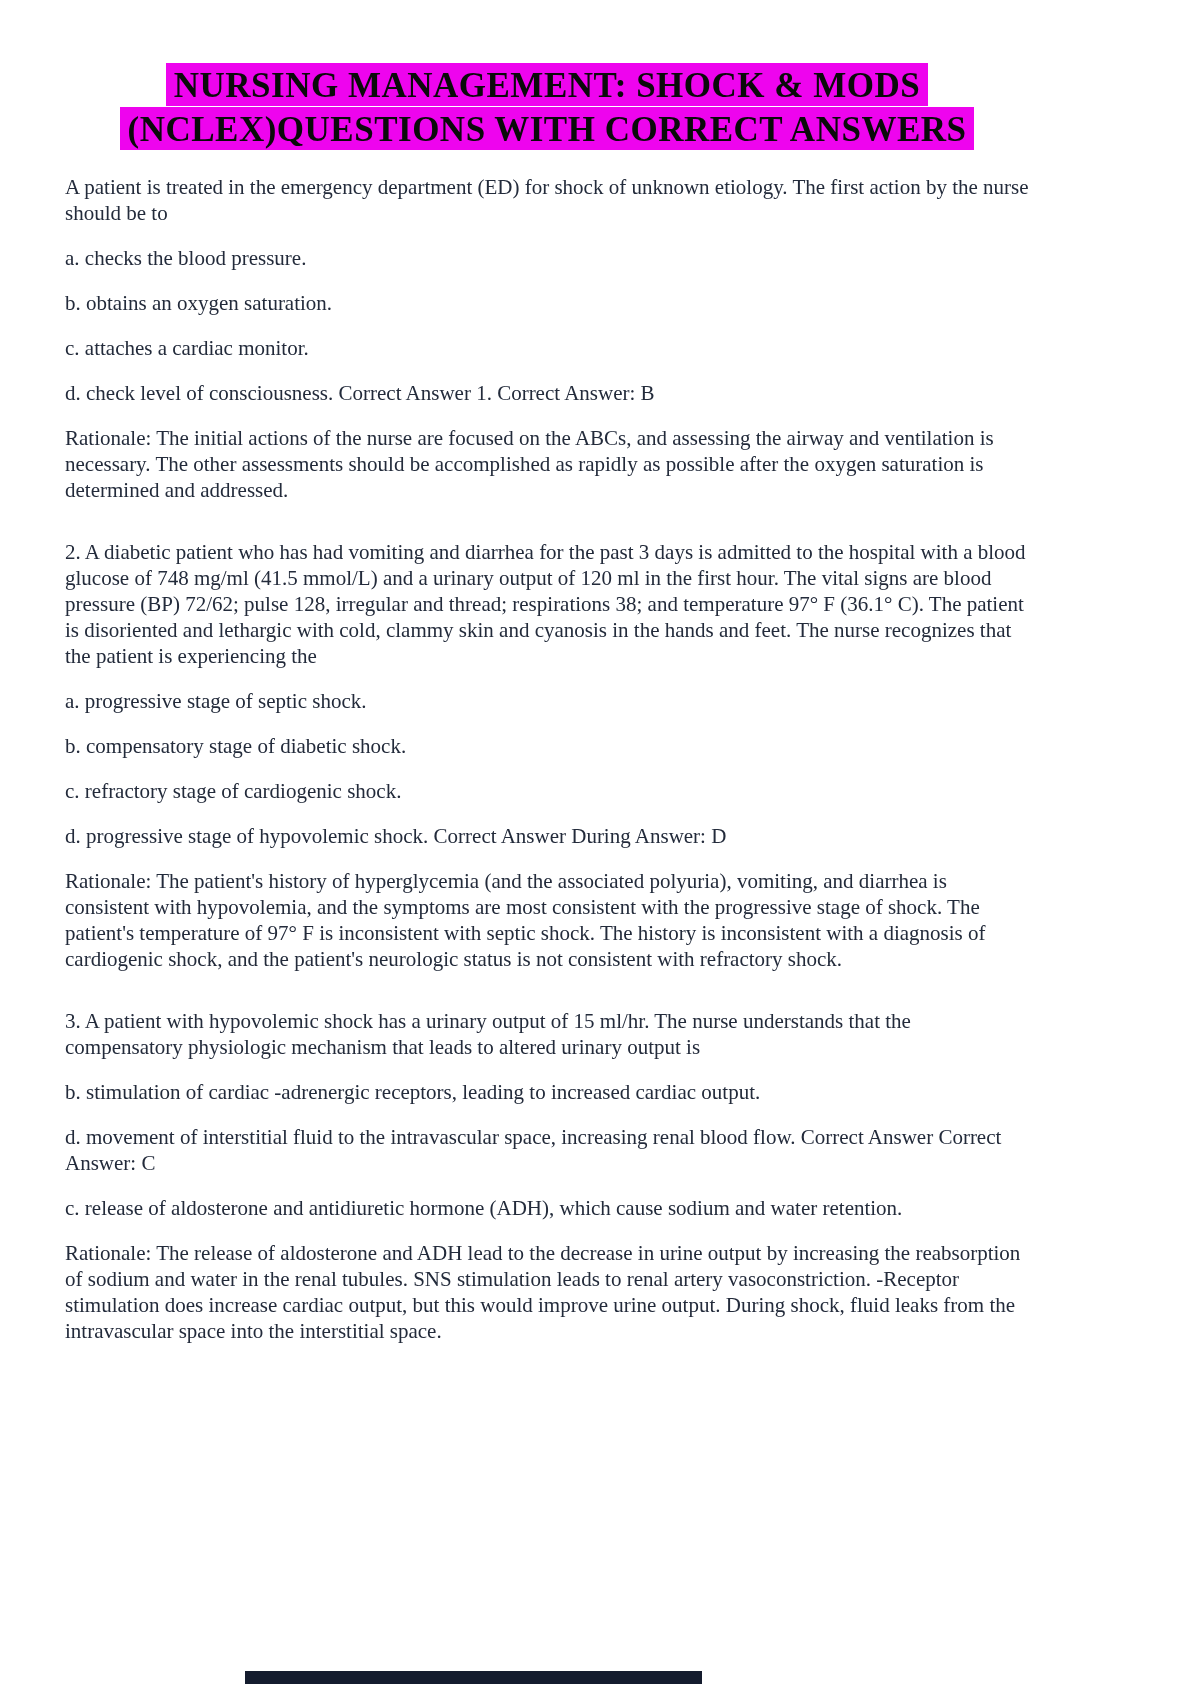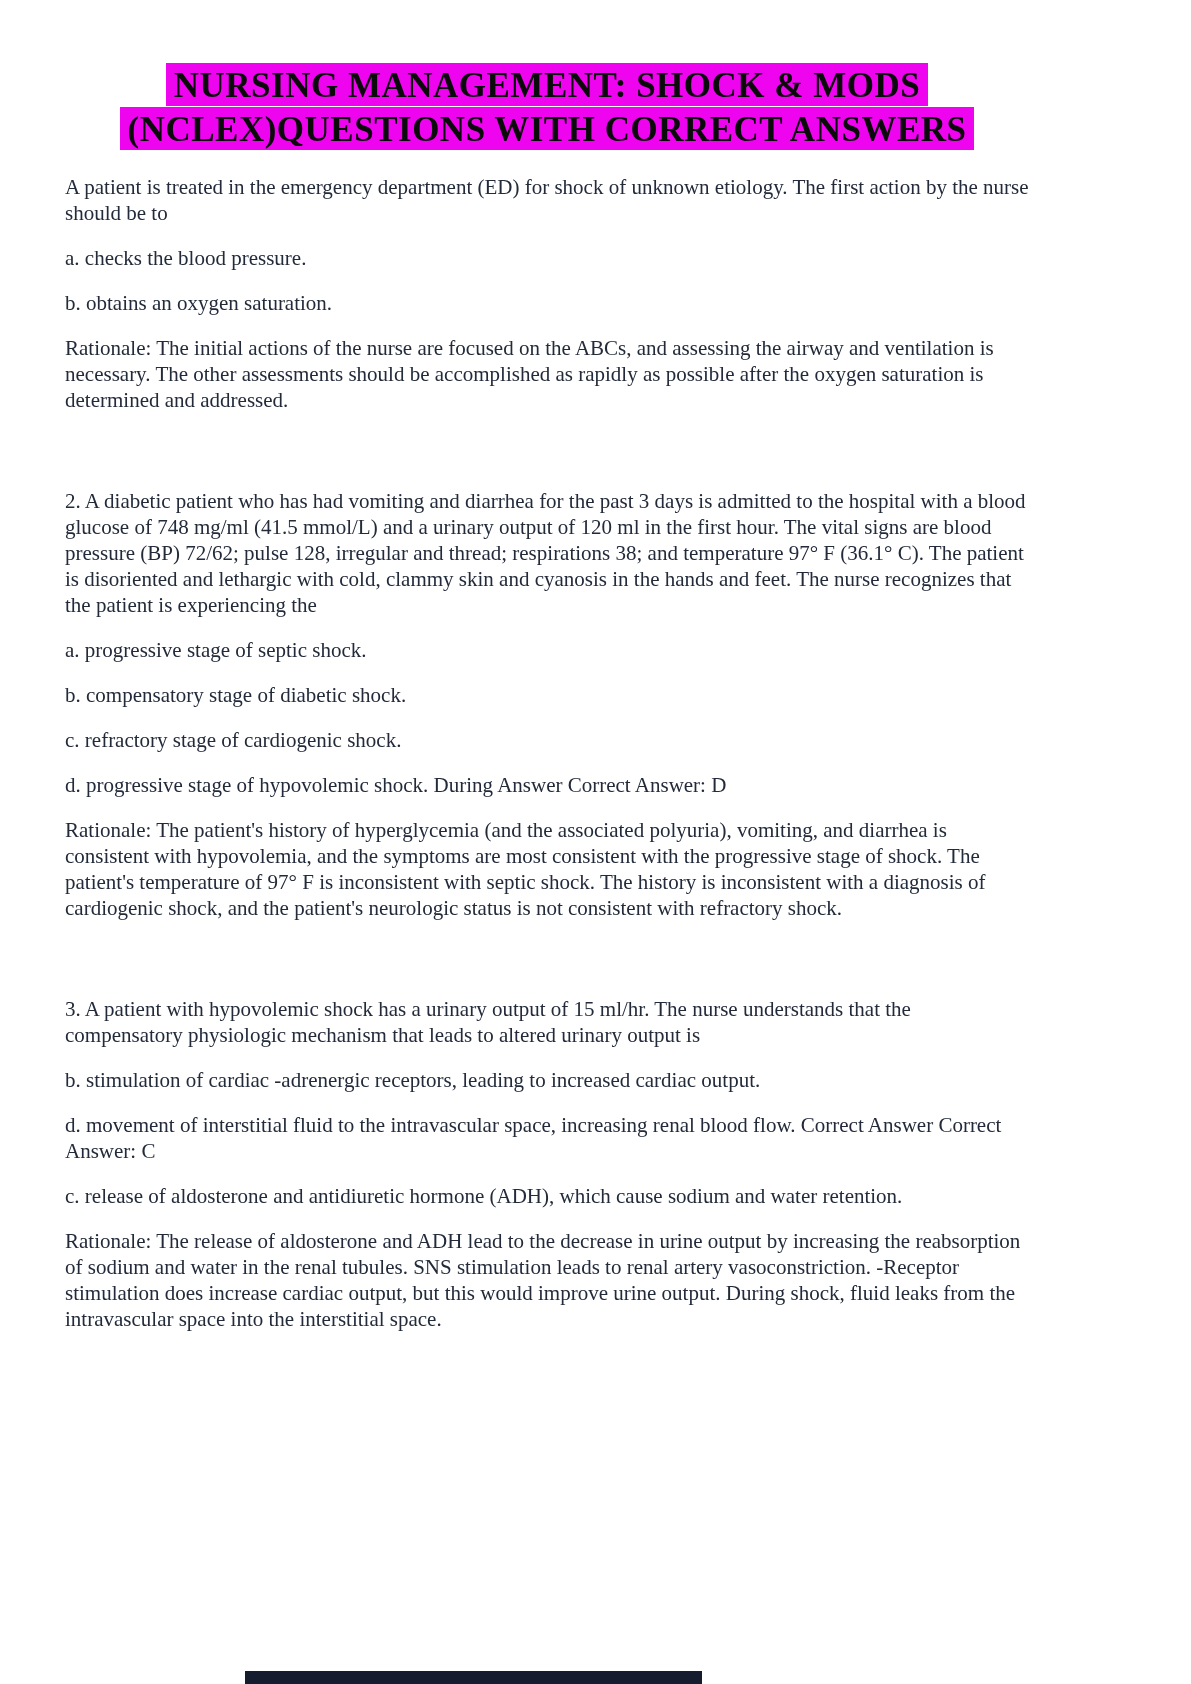--- a/index.html
+++ b/index.html
@@ -28,21 +28,21 @@
     font-weight: bold;
     line-height: 44px;
     color: #0a0a0a;
     letter-spacing: 0.5px;
   }
   h1.doc-title .hl {
     background: #ee04ee;
     padding: 3px 8px 1px 8px;
   }
   .question-block { margin: 0; }
-  .question-block + .question-block { margin-top: 75px; }
+  .question-block + .question-block { margin-top: 36px; }
   p.doc-par {
     margin: 19px 0;
     font-size: 21px;
     line-height: 26px;
   }
   .question-block p.doc-par:first-child { margin-top: 0; }
   .next-page-edge {
     position: absolute;
     left: 245px;
     bottom: 0;
@@ -58,29 +58,31 @@
 
   <h1 class="doc-title">
     <span class="hl">NURSING MANAGEMENT: SHOCK &amp; MODS</span><br>
     <span class="hl">(NCLEX)QUESTIONS WITH CORRECT ANSWERS</span>
   </h1>
 
   <div class="question-block">
     <p class="doc-par">A patient is treated in the emergency department (ED) for shock of unknown etiology. The first action by the nurse should be to</p>
     <p class="doc-par">a. checks the blood pressure.</p>
     <p class="doc-par">b. obtains an oxygen saturation.</p>
+    <p class="doc-par">c. attaches a cardiac monitor.</p>
+    <p class="doc-par">d. check level of consciousness. Correct Answer 1. Correct Answer: B</p>
     <p class="doc-par">Rationale: The initial actions of the nurse are focused on the ABCs, and assessing the airway and ventilation is necessary. The other assessments should be accomplished as rapidly as possible after the oxygen saturation is determined and addressed.</p>
   </div>
 
   <div class="question-block">
     <p class="doc-par">2. A diabetic patient who has had vomiting and diarrhea for the past 3 days is admitted to the hospital with a blood glucose of 748 mg/ml (41.5 mmol/L) and a urinary output of 120 ml in the first hour. The vital signs are blood pressure (BP) 72/62; pulse 128, irregular and thread; respirations 38; and temperature 97° F (36.1° C). The patient is disoriented and lethargic with cold, clammy skin and cyanosis in the hands and feet. The nurse recognizes that the patient is experiencing the</p>
     <p class="doc-par">a. progressive stage of septic shock.</p>
     <p class="doc-par">b. compensatory stage of diabetic shock.</p>
     <p class="doc-par">c. refractory stage of cardiogenic shock.</p>
-    <p class="doc-par">d. progressive stage of hypovolemic shock. During Answer Correct Answer: D</p>
+    <p class="doc-par">d. progressive stage of hypovolemic shock. Correct Answer During Answer: D</p>
     <p class="doc-par">Rationale: The patient's history of hyperglycemia (and the associated polyuria), vomiting, and diarrhea is consistent with hypovolemia, and the symptoms are most consistent with the progressive stage of shock. The patient's temperature of 97° F is inconsistent with septic shock. The history is inconsistent with a diagnosis of cardiogenic shock, and the patient's neurologic status is not consistent with refractory shock.</p>
   </div>
 
   <div class="question-block">
     <p class="doc-par">3. A patient with hypovolemic shock has a urinary output of 15 ml/hr. The nurse understands that the compensatory physiologic mechanism that leads to altered urinary output is</p>
     <p class="doc-par">b. stimulation of cardiac -adrenergic receptors, leading to increased cardiac output.</p>
     <p class="doc-par">d. movement of interstitial fluid to the intravascular space, increasing renal blood flow. Correct Answer Correct Answer: C</p>
     <p class="doc-par">c. release of aldosterone and antidiuretic hormone (ADH), which cause sodium and water retention.</p>
     <p class="doc-par">Rationale: The release of aldosterone and ADH lead to the decrease in urine output by increasing the reabsorption of sodium and water in the renal tubules. SNS stimulation leads to renal artery vasoconstriction. -Receptor stimulation does increase cardiac output, but this would improve urine output. During shock, fluid leaks from the intravascular space into the interstitial space.</p>
   </div>

